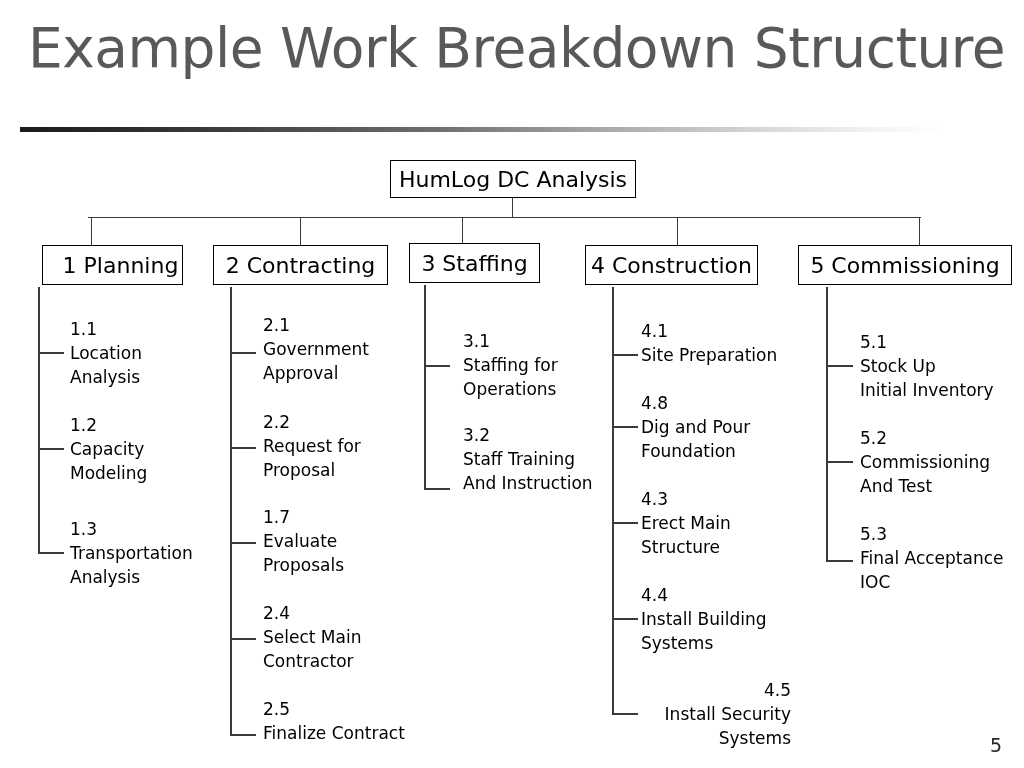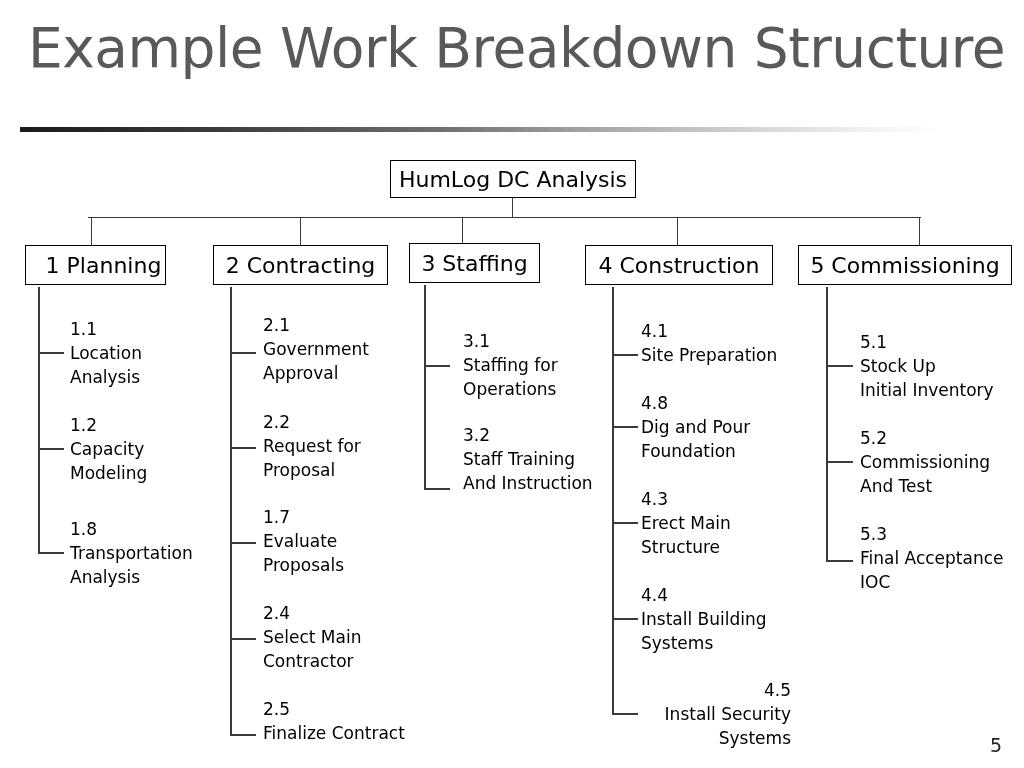--- a/index.html
+++ b/index.html
@@ -121,42 +121,42 @@
   <div class="conn-v" style="left:512px; top:198px; height:20px;"></div>
 
   <div class="conn-h" style="left:88px; top:217px; width:833px;"></div>
 
   <div class="conn-v" style="left:91px; top:217px; height:28px;"></div>
   <div class="conn-v" style="left:300px; top:217px; height:28px;"></div>
   <div class="conn-v" style="left:462px; top:217px; height:28px;"></div>
   <div class="conn-v" style="left:677px; top:217px; height:28px;"></div>
   <div class="conn-v" style="left:919px; top:217px; height:28px;"></div>
 
-  <div class="wbs-box" style="left:25px; top:245px; width:141px; height:40px;padding-left:16px;">1 Planning</div>
+  <div class="wbs-box" style="left:42px; top:245px; width:141px; height:40px;padding-left:16px;">1 Planning</div>
 
   <div class="wbs-box" style="left:213px; top:245px; width:175px; height:40px;">2 Contracting</div>
 
   <div class="wbs-box" style="left:409px; top:243px; width:131px; height:40px;">3 Staffing</div>
 
-  <div class="wbs-box" style="left:585px; top:245px; width:188px; height:40px;">4 Construction</div>
+  <div class="wbs-box" style="left:585px; top:245px; width:173px; height:40px;">4 Construction</div>
 
   <div class="wbs-box" style="left:798px; top:245px; width:214px; height:40px;">5 Commissioning</div>
 
   <div class="spine" style="left:38px; top:287px; height:266px;"></div>
   <div class="stub" style="left:38px; top:352px; width:26px;"></div>
   <div class="stub" style="left:38px; top:448px; width:26px;"></div>
   <div class="stub" style="left:38px; top:552px; width:26px;"></div>
 
   <div class="leaf" style="left:70px; top:317px; width:150px;">1.1
 Location
 Analysis</div>
   <div class="leaf" style="left:70px; top:413px; width:150px;">1.2
 Capacity
 Modeling</div>
-  <div class="leaf" style="left:70px; top:517px; width:160px;">1.8
+  <div class="leaf" style="left:70px; top:517px; width:160px;">1.3
 Transportation
 Analysis</div>
 
   <div class="spine" style="left:230px; top:287px; height:449px;"></div>
   <div class="stub" style="left:230px; top:352px; width:26px;"></div>
   <div class="stub" style="left:230px; top:447px; width:26px;"></div>
   <div class="stub" style="left:230px; top:542px; width:26px;"></div>
   <div class="stub" style="left:230px; top:638px; width:26px;"></div>
   <div class="stub" style="left:230px; top:734px; width:26px;"></div>
 

